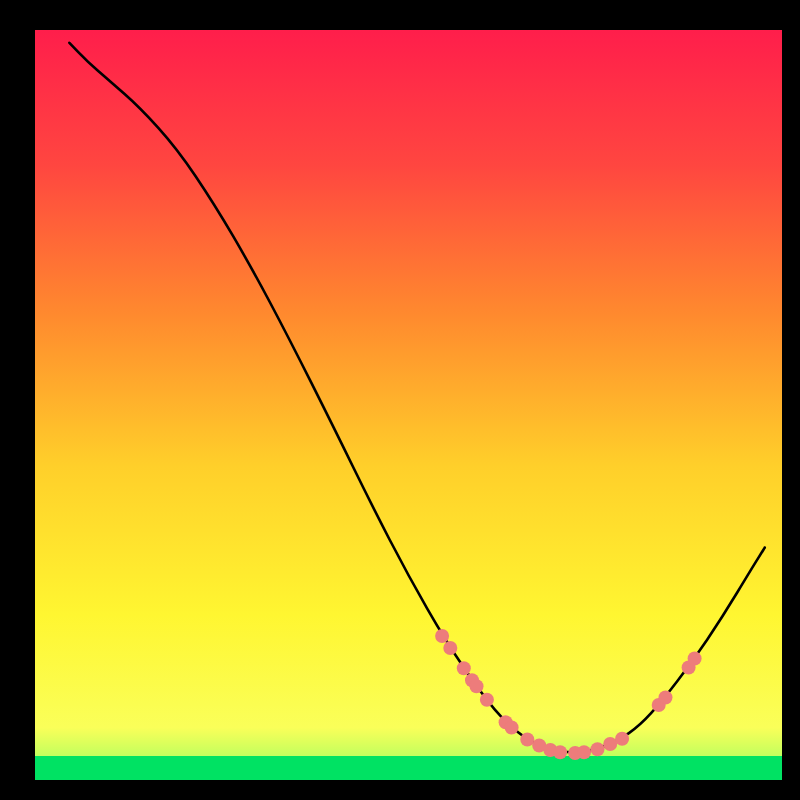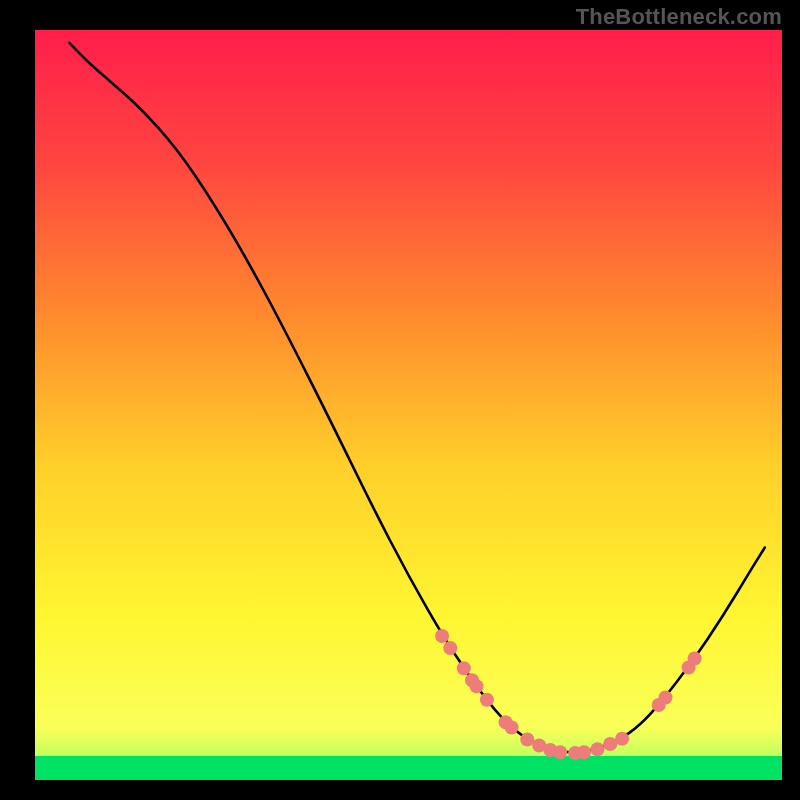--- a/index.html
+++ b/index.html
@@ -74,15 +74,14 @@
         <circle cx="597.5" cy="749.3" r="7" fill="#ed7c7b"></circle>
         <circle cx="610.2" cy="744.0" r="7" fill="#ed7c7b"></circle>
         <circle cx="622.1" cy="738.8" r="7" fill="#ed7c7b"></circle>
         <circle cx="658.7" cy="705.0" r="7" fill="#ed7c7b"></circle>
         <circle cx="665.5" cy="697.5" r="7" fill="#ed7c7b"></circle>
         <circle cx="688.6" cy="667.5" r="7" fill="#ed7c7b"></circle>
         <circle cx="694.6" cy="658.5" r="7" fill="#ed7c7b"></circle>
       </g>
 </svg>
 
-<div class="watermark">TheBottleneck.com</div>
 
 </div>
 
 </body></html>

